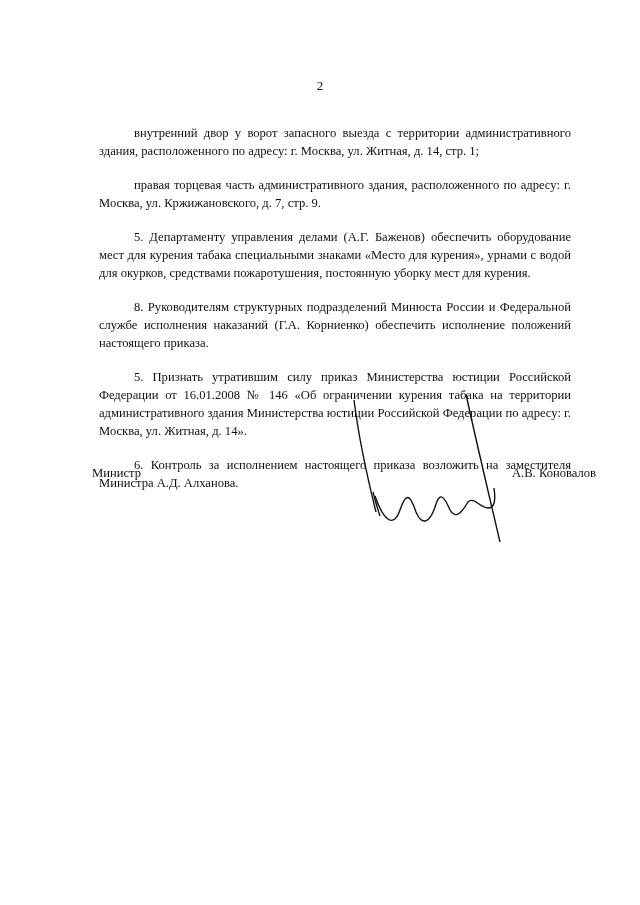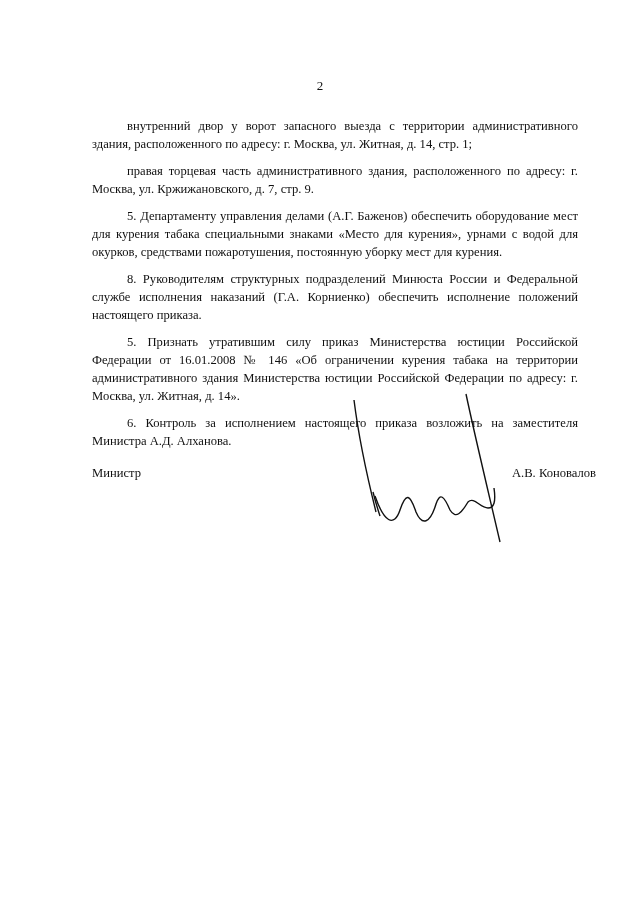--- a/index.html
+++ b/index.html
@@ -10,21 +10,21 @@
     color: #111; font-size: 12.6px;
   }
   .page-number {
     position: absolute; left: 0; width: 640px; top: 78px;
     text-align: center; font-size: 13px;
   }
   .body-text {
     position: absolute; left: 83px; top: 108px; width: 504px;
     line-height: 18px; text-align: justify;
   }
-  .body-text p { margin: 9px; text-indent: 35px; }
+  .body-text p { margin: 16px; text-indent: 35px; }
   .signature-block { position: absolute; left: 92px; top: 466px; width: 504px; height: 20px; }
   .sig-title { position: absolute; left: 0; top: 0; }
   .sig-name { position: absolute; right: 0; top: 0; text-align: right; }
   .signature {
     position: absolute; left: 340px; top: 392px; width: 170px; height: 160px;
   }
 </style>
 </head>
 <body>
 

